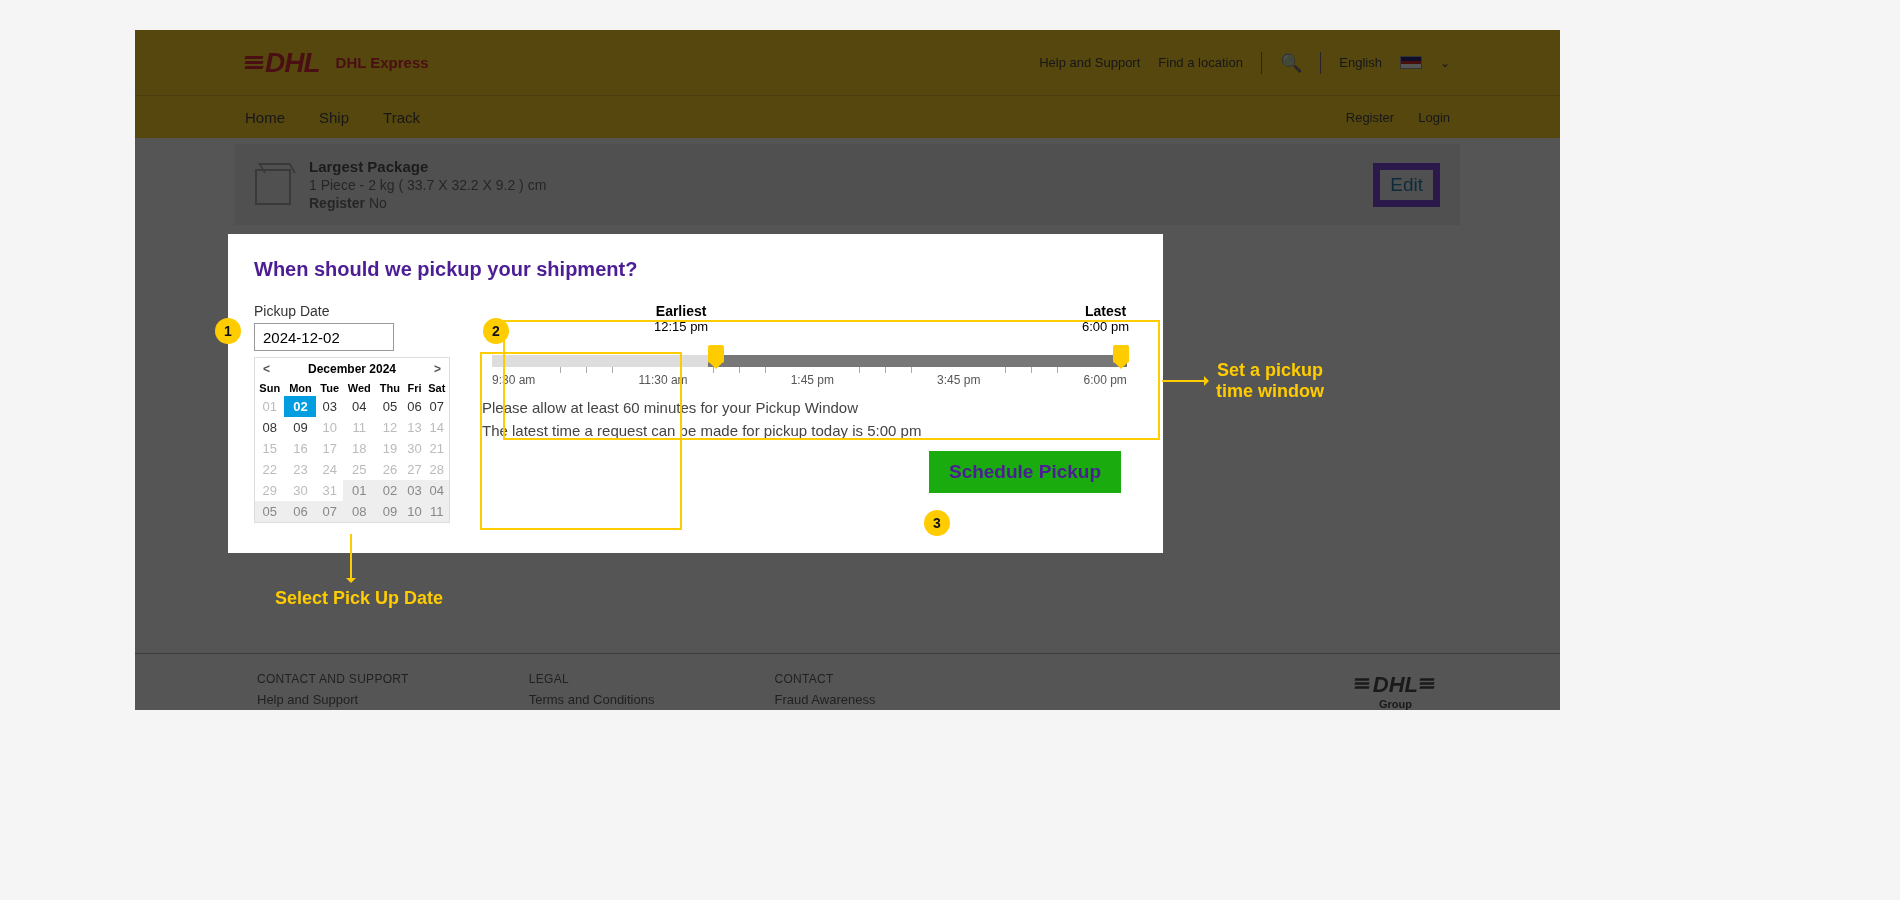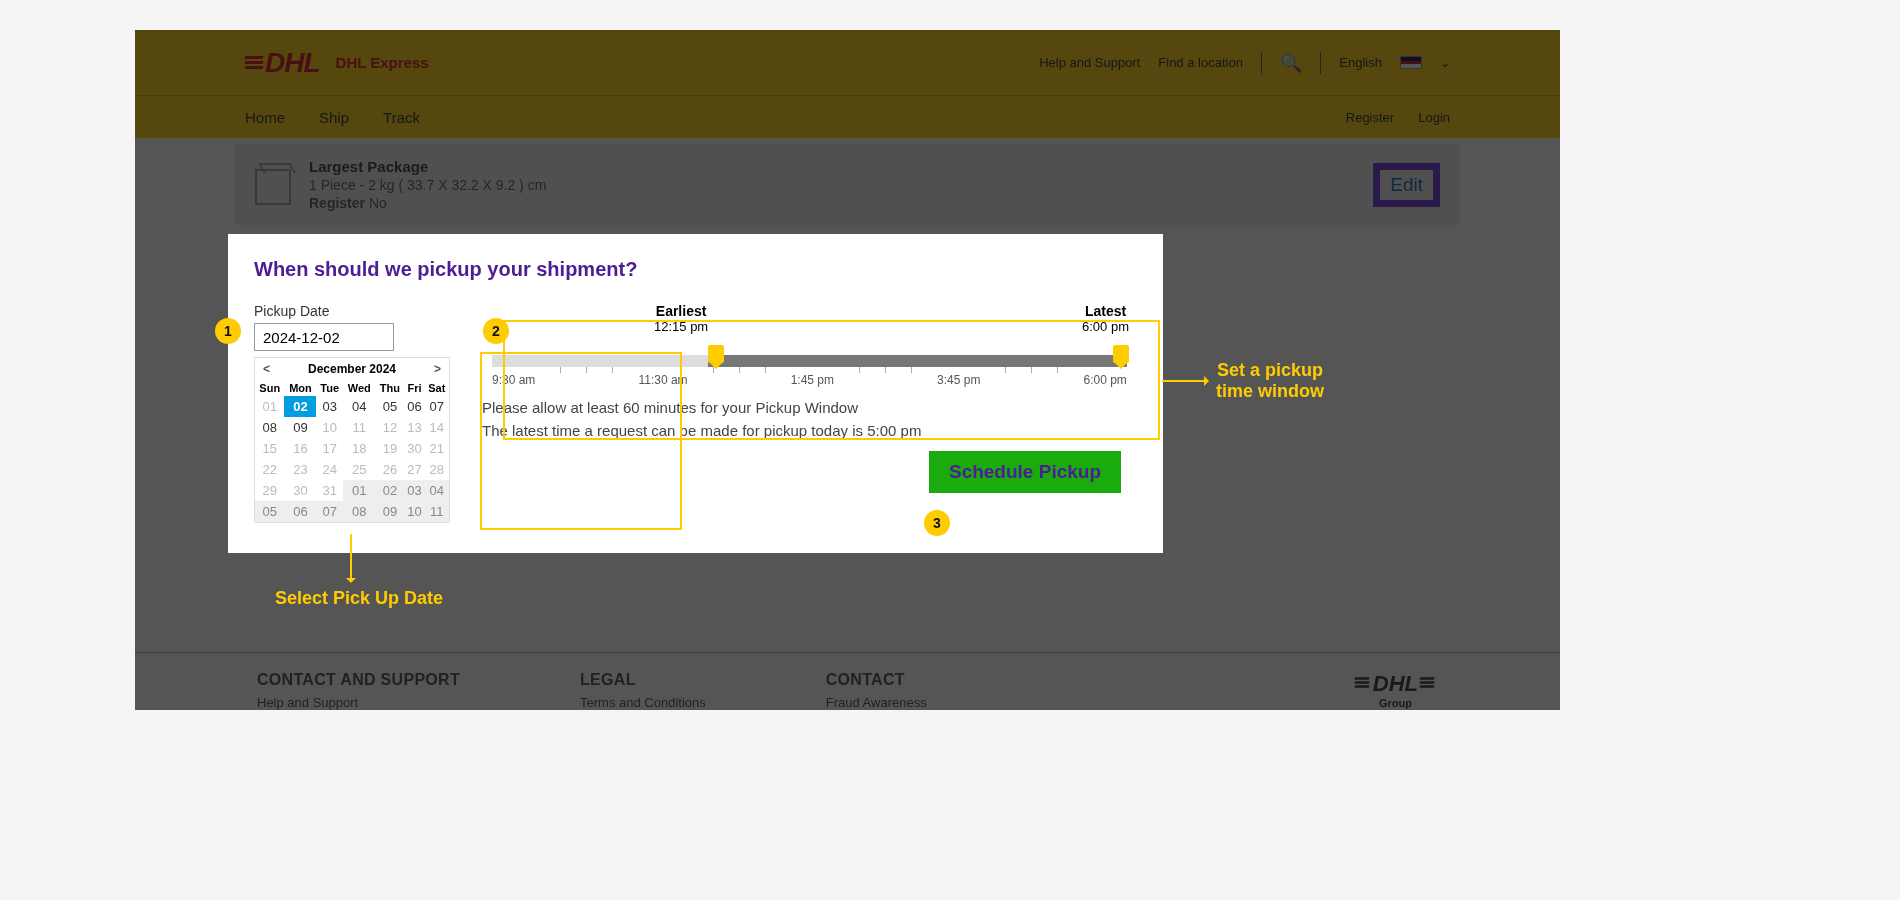--- a/index.html
+++ b/index.html
@@ -19,21 +19,21 @@
   .chev{font-size:12px}
   .nav{position:relative;height:42px;background:#ffcc00;display:flex;align-items:center;padding:0 110px;gap:34px;font-size:15px;color:#222}
   .nav-right{margin-left:auto;display:flex;gap:24px;font-size:13px}
   .summary{position:relative;margin:6px 100px 0;background:#ededed;padding:14px 20px;display:flex;align-items:center;gap:18px}
   .box-ico{width:36px;height:36px;border:2px solid #999;position:relative;margin-top:4px}
   .box-ico:before{content:"";position:absolute;top:-8px;left:4px;width:28px;height:8px;border:2px solid #999;border-bottom:none;transform:skewX(30deg)}
   .sum-title{font-weight:700;color:#333;font-size:15px}
   .sum-line{font-size:14px;color:#555;margin-top:2px}
   .edit-btn{margin-left:auto;border:7px solid #6d28d9;padding:4px 10px;font-size:19px;background:transparent;color:#0369a1}
   .footer{position:absolute;bottom:0;left:0;right:0;border-top:1px solid #aaa;padding:18px 122px 0;display:flex;gap:120px}
-  .fcol h4{font-size:16px;font-weight:700;color:#444;letter-spacing:.3px}
+  .fcol h4{font-size:12px;font-weight:400;color:#444;letter-spacing:.3px}
   .fcol a{display:block;font-size:13px;color:#444;margin-top:6px;text-decoration:none}
   .flogo{margin-left:auto;text-align:center}
   .flogo .ls{font-style:italic;font-weight:900;color:#2b2b2b;font-size:22px}
   .flogo .grp{font-size:11px;font-weight:700;color:#2b2b2b}
 
   
   .modal{position:absolute;left:228px;top:234px;width:935px;background:#fff;padding:24px 26px 30px}
   .m-title{font-size:20px;font-weight:700;color:#4c1d95}
   .m-body{display:flex;gap:28px;margin-top:22px}
   .pd-label{font-size:14px;color:#333;margin-bottom:4px}

